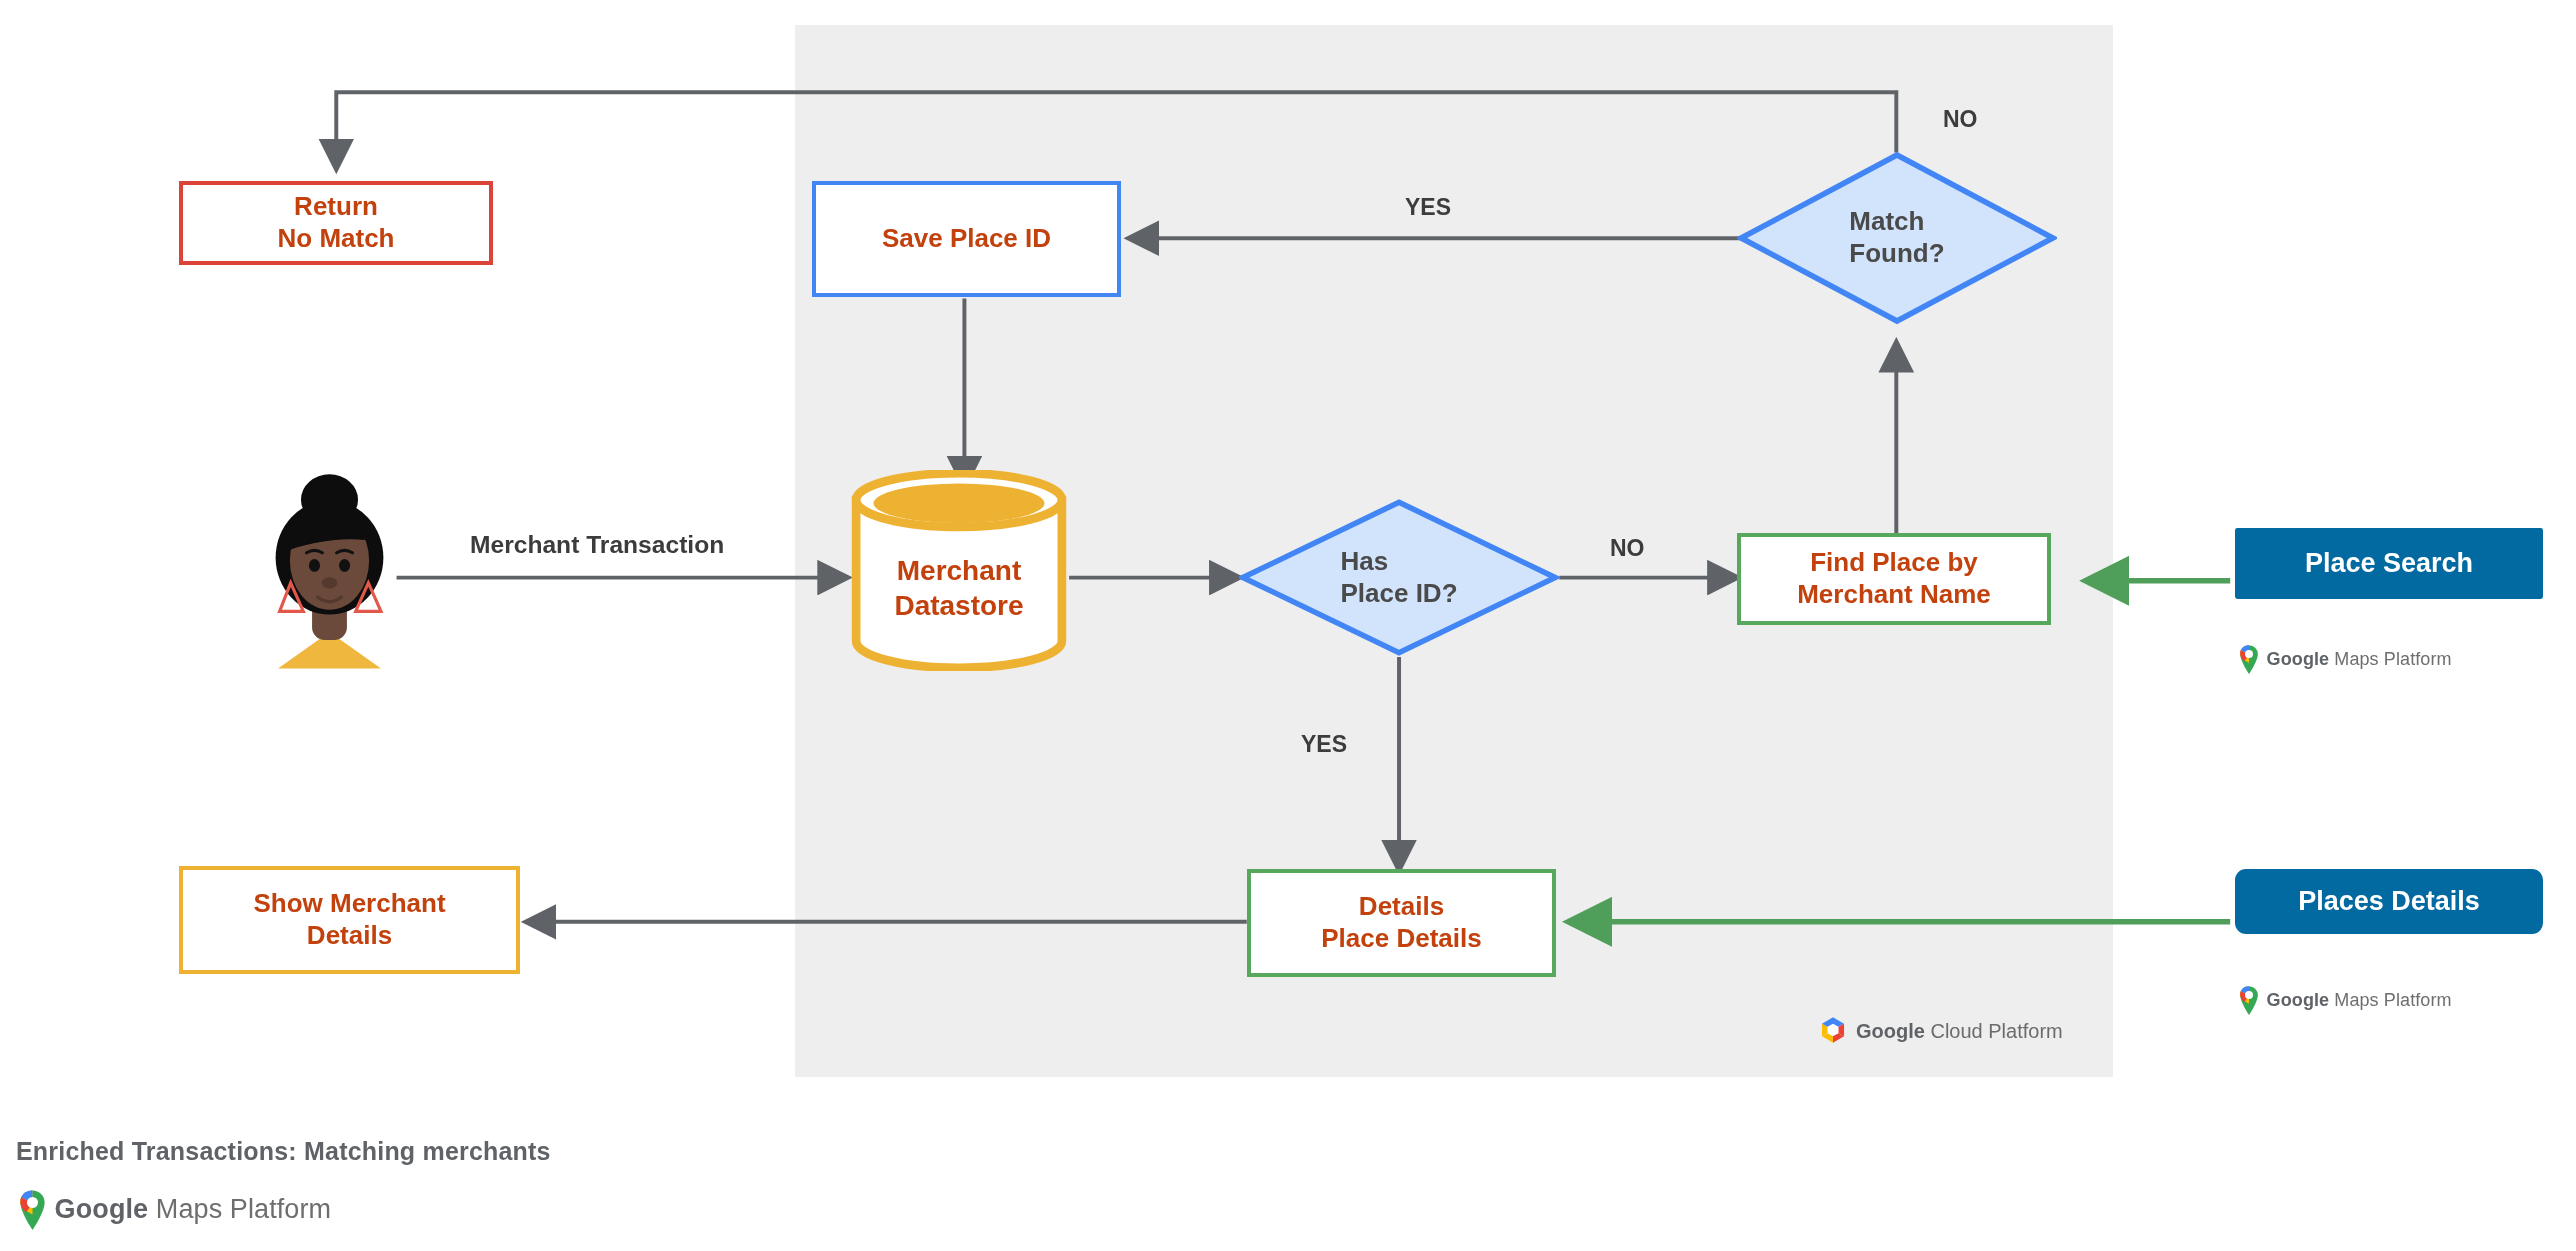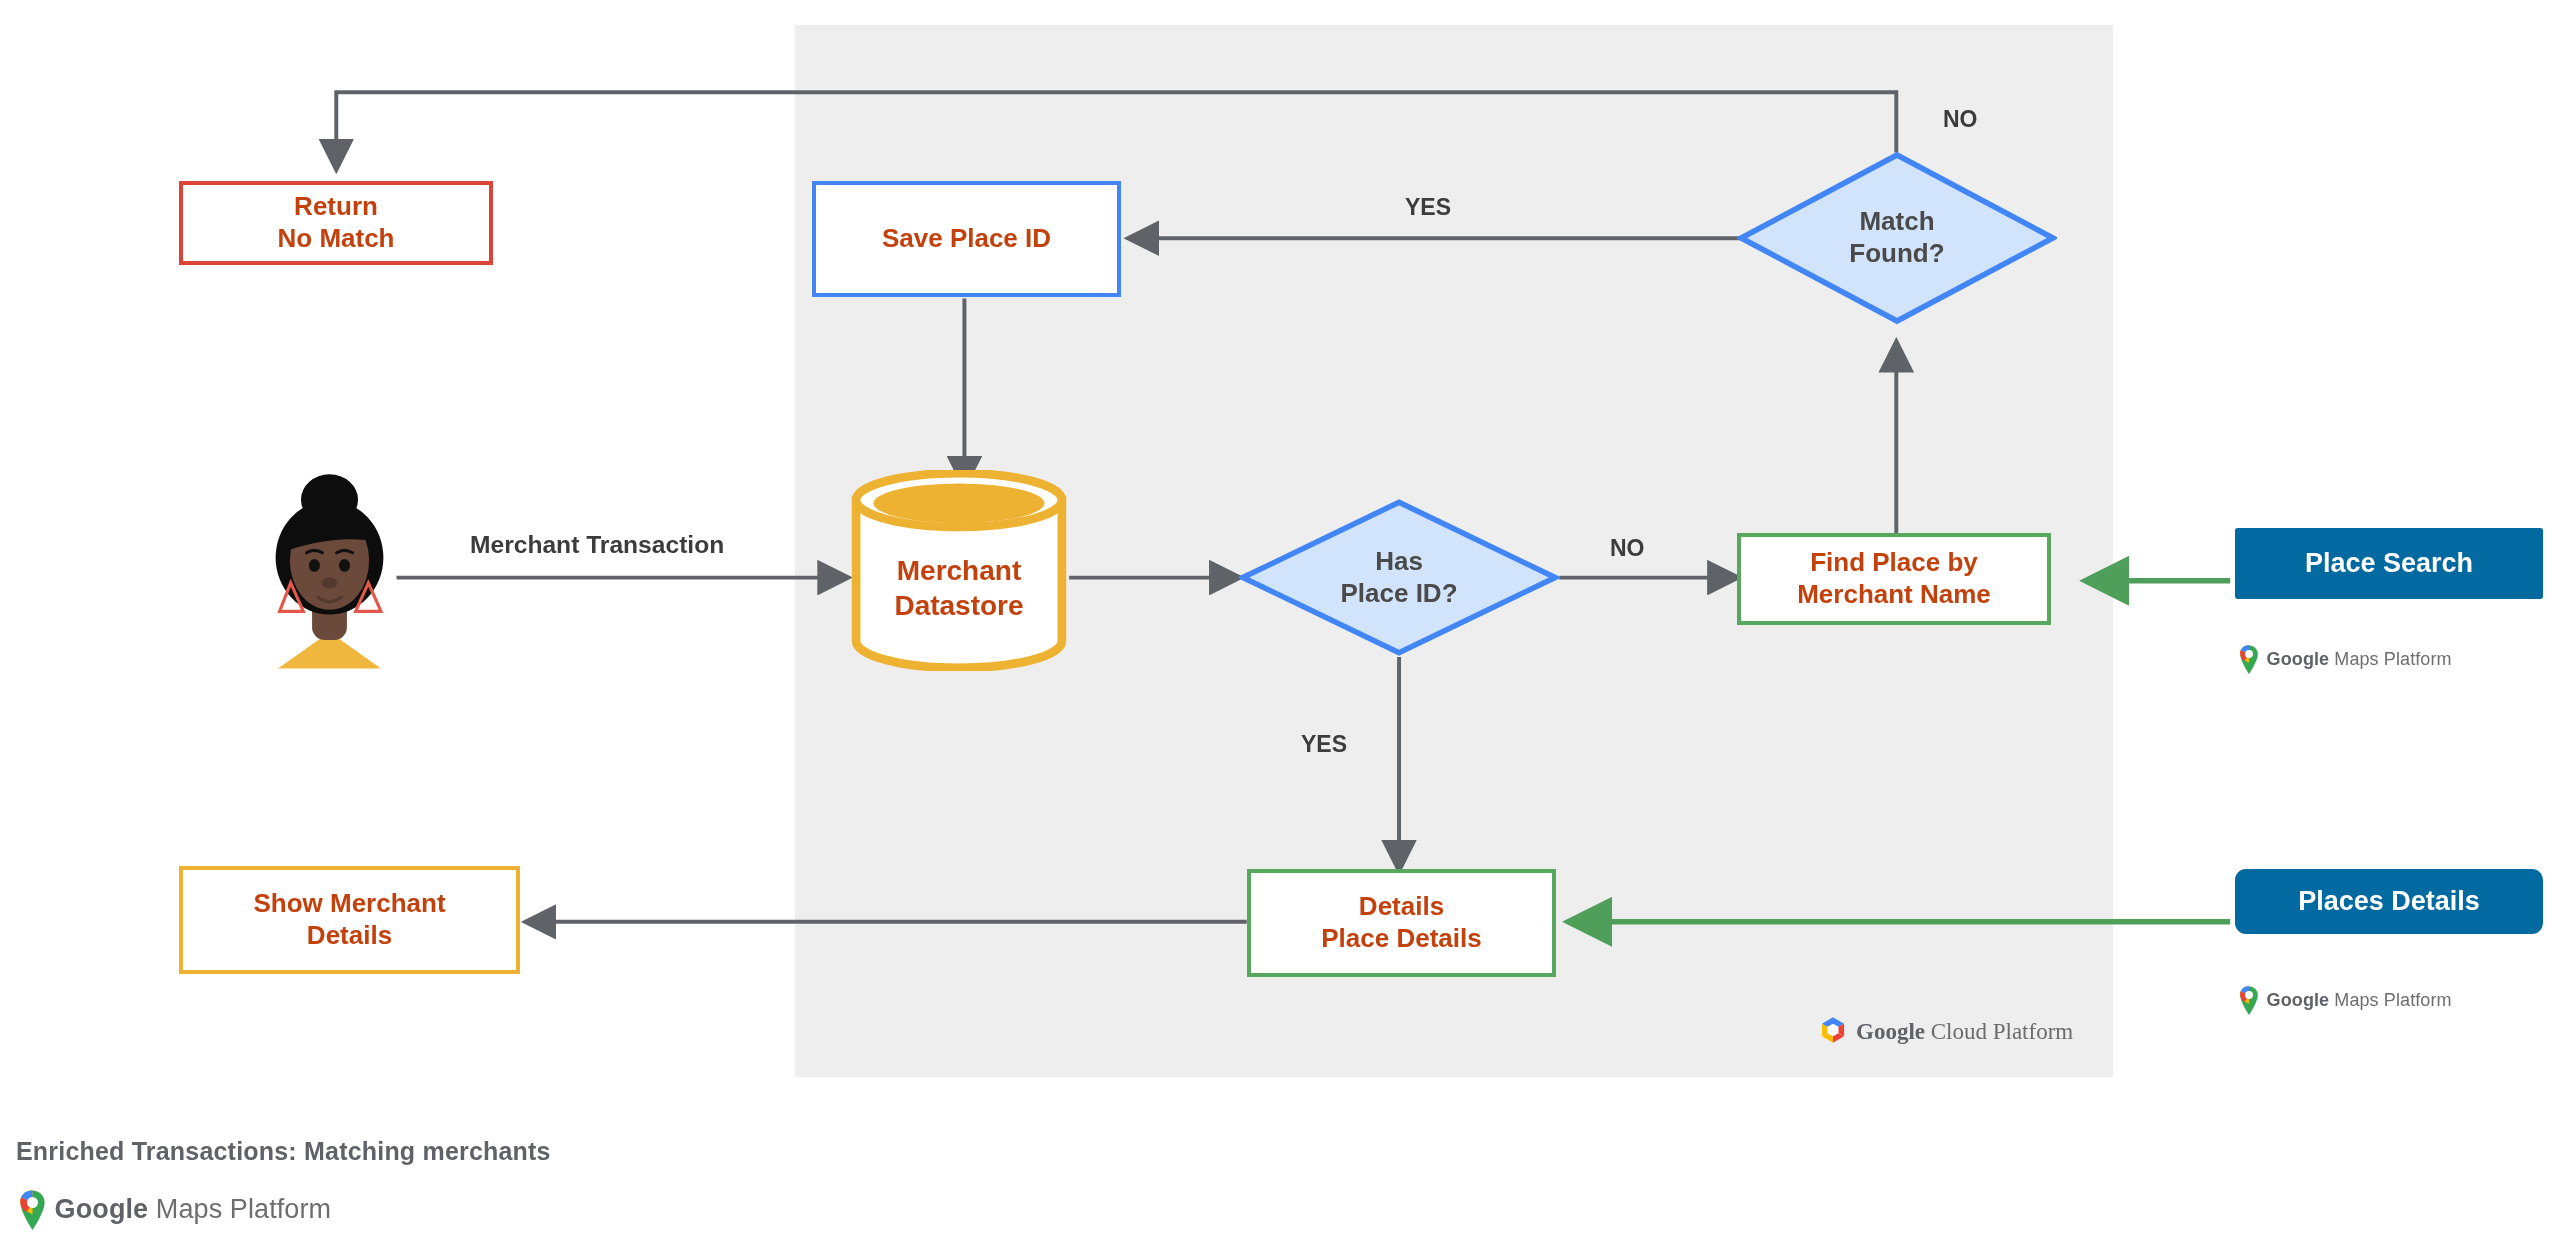--- a/index.html
+++ b/index.html
@@ -14,34 +14,34 @@
   .node span{display:block;}
   .nl{display:block;}
   
   .n-red{border:4.8px solid #db4437;}
   .n-blue{border:4.8px solid #4285f4;}
   .n-green{border:4.8px solid #57a75c;}
   .n-amber{border:4.8px solid #eeb233;}
   .btn-green{background:#0369a1;border:none;color:#ffffff;}
   
   .diamond{display:flex;align-items:center;justify-content:center;}
-  .diamond .dtext{position:relative;z-index:2;color:#4a4a4a;font-weight:bold;text-align:center;line-height:1.22;}
+  .diamond .dtext{position:relative;z-index:2;color:#4a4a4a;font-weight:bold;line-height:1.22;}
   .diamond svg{position:absolute;left:0;top:0;}
   
   .elabel{color:#3c3c3c;font-weight:bold;white-space:nowrap;}
   
   #caption{left:16px;top:1137px;color:#5f6368;font-size:25px;font-weight:bold;letter-spacing:0.2px;}
   
   .gmp{display:flex;align-items:center;gap:5.6px;}
   .gmp .gmp-text{color:#6e6e6e;font-size:18px;white-space:nowrap;letter-spacing:0.1px;}
   .gmp .gmp-text b{font-weight:bold;color:#5f6368;}
   #caption-logo{left:16px;top:1186px;}
   #caption-logo .gmp-text{font-size:27px;}
   .gcp-logo{display:flex;align-items:center;gap:8px;}
-  .gcp-logo .gcp-text{color:#6b6b6b;font-size:23px;white-space:nowrap;font-family:Liberation Serif, serif;}
+  .gcp-logo .gcp-text{color:#6b6b6b;font-size:20px;white-space:nowrap;}
   .gcp-logo .gcp-text b{font-weight:bold;color:#5f6368;}
 </style>
 </head>
 <body>
 
 <div id="stage">
 
   <div class="abs" id="gcp-panel"></div>
 
   <svg class="abs" width="2576" height="1252" style="left:0;top:0;" viewBox="0 0 3248 1578">

